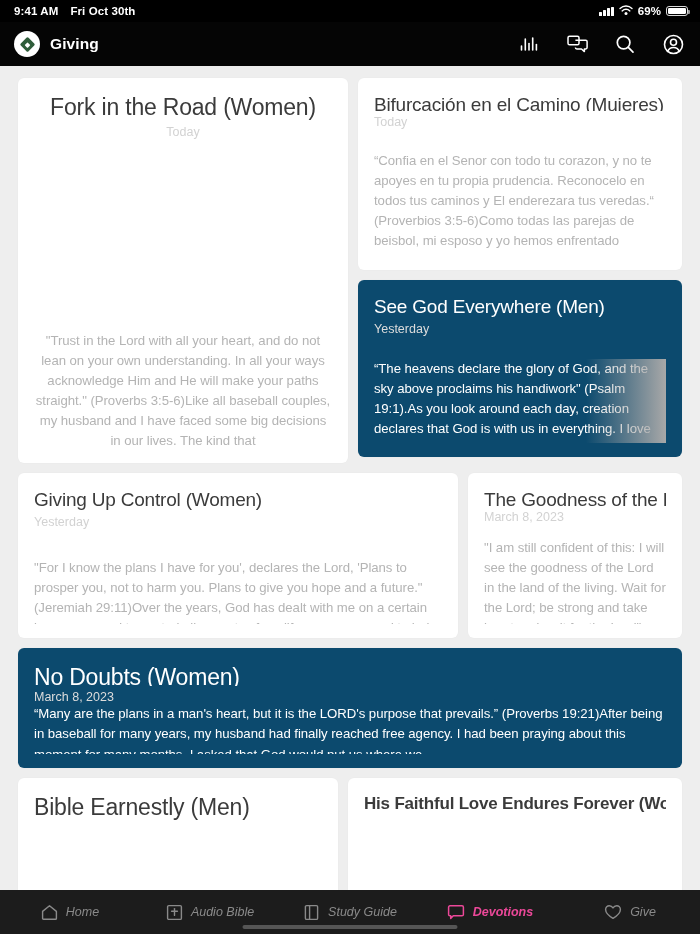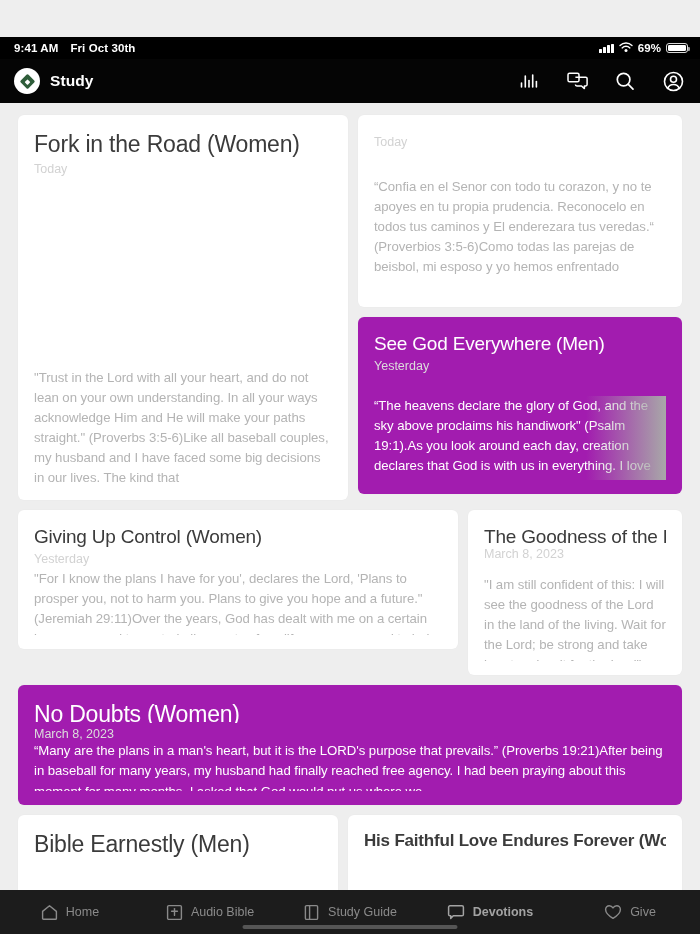--- a/index.html
+++ b/index.html
@@ -15,21 +15,20 @@
     height: 22px;
     background: #000;
     color: #fff;
     display: flex;
     align-items: center;
     justify-content: space-between;
     padding: 0 12px 0 14px;
     font-size: 11.5px;
     font-weight: 600;
     letter-spacing: 0.1px;
-    margin-top: 37px;
   }
   .status-left { display: flex; align-items: center; gap: 12px; }
   .status-right { display: flex; align-items: center; gap: 5px; }
 
   .sig-bars { display: flex; align-items: flex-end; gap: 1.5px; height: 9px; }
   .sig-bars i { display: block; width: 2.5px; background: #fff; border-radius: 0.5px; }
   .sig-bars i:nth-child(1) { height: 3.5px; }
   .sig-bars i:nth-child(2) { height: 5.5px; }
   .sig-bars i:nth-child(3) { height: 7.5px; }
   .sig-bars i:nth-child(4) { height: 9px; }
@@ -96,21 +95,21 @@
   .row { display: flex; gap: 10px; margin-bottom: 10px; align-items: flex-start; }
 
   .card {
     background: #ffffff;
     border-radius: 6px;
     padding: 16px 16px 14px 16px;
     overflow: hidden;
     position: relative;
     box-shadow: 0 0 0 0.5px rgba(0,0,0,0.02);
   }
-  .card.sel { background: #a21caf; }
+  .card.sel { background: #0c4a6e; }
 
   .card-title {
     font-size: 23px;
     font-weight: 400;
     color: #3b3b3b;
     line-height: 1.18;
     letter-spacing: -0.2px;
     white-space: nowrap;
     overflow: hidden;
   }
@@ -138,29 +137,29 @@
     content:""; position:absolute; right:0; top:0; bottom:0; width:80px;
     background: linear-gradient(to right, rgba(168,168,168,0), rgba(168,168,168,1));
     pointer-events:none;
   }
 
   
   .tab-bar {
     position: absolute; left: 0; bottom: 0;
     width: 700px; height: 44px;
     background: #1c1c1c;
-    display: flex; align-items: center;
+    display: flex; align-items: center; font-style: italic;
   }
   .tab {
     flex: 1;
     display: flex; align-items: center; justify-content: center; gap: 8px;
     color: #8a8a8a;
     font-size: 12.5px;
   }
-  .tab.active { color: #a3a3a3; font-weight: 600; }
+  .tab.active { color: #ec4899; font-weight: 600; }
   .tab svg { display: block; }
   .home-indicator {
     position: absolute; bottom: 5px; left: 50%; transform: translateX(-50%);
     width: 215px; height: 4px; border-radius: 2px; background: #555;
   }
 </style>
 </head>
 <body>
 
 <div class="status-bar">
@@ -187,21 +186,21 @@
         <i></i>
       </span>
   </div>
 </div>
 
 <div class="app-header">
   <div class="brand">
     <span class="brand-logo">
         <span class="diamond"></span>
       </span>
-    <span class="brand-name">Study</span>
+    <span class="brand-name">Giving</span>
   </div>
   <div class="header-actions">
     <span class="hicon">
       <svg width="20" height="18" viewBox="0 0 20 18">
         <g stroke="#fff" stroke-width="1.6" stroke-linecap="round">
           <line x1="2.5" y1="11" x2="2.5" y2="15"></line>
           <line x1="6.3" y1="4" x2="6.3" y2="15"></line>
           <line x1="10" y1="8.5" x2="10" y2="15"></line>
           <line x1="13.7" y1="3" x2="13.7" y2="15"></line>
           <line x1="17.4" y1="9.5" x2="17.4" y2="15"></line>
@@ -227,51 +226,52 @@
         <path d="M4.6 17.4c1.1-2.4 3.3-3.9 5.9-3.9s4.8 1.5 5.9 3.9" stroke="#fff" stroke-width="1.6" stroke-linecap="round"></path>
       </svg>
     </span>
   </div>
 </div>
 
 <div class="content">
   <div class="grid">
 
     <div class="row">
-      <div class="card" style="width:330px;height:385px;display:flex;flex-direction:column;">
+      <div class="card" style="width:330px;height:385px;display:flex;flex-direction:column;text-align:center;">
         <div class="card-title">Fork in the Road (Women)</div>
         <div class="card-date">Today</div>
         <div style="flex:1"></div>
         <div class="body-wrap" style="max-height:118px;">
           <div class="card-body">"Trust in the Lord with all your heart, and do not lean on your own understanding. In all your ways acknowledge Him and He will make your paths straight." (Proverbs 3:5-6)Like all baseball couples, my husband and I have faced some big decisions in our lives.  The kind that</div>
         </div>
       </div>
 
       <div style="display:flex;flex-direction:column;gap:10px;width:324px;">
         <div class="card" style="height:192px;display:flex;flex-direction:column;">
+          <div class="card-title med">Bifurcación en el Camino (Mujeres)</div>
           <div class="card-date">Today</div>
           <div style="height:28px"></div>
           <div class="body-wrap" style="max-height:105px;">
             <div class="card-body">“Confia en el Senor con todo tu corazon, y no te apoyes en tu propia prudencia. Reconocelo en todos tus caminos y El enderezara tus veredas.“ (Proverbios 3:5-6)Como todas las parejas de beisbol, mi esposo y yo hemos enfrentado algunas decisiones importantes en nuestras vidas. De</div>
           </div>
         </div>
 
         <div class="card sel" style="height:177px;display:flex;flex-direction:column;">
           <div class="card-title med">See God Everywhere (Men)</div>
           <div class="card-date">Yesterday</div>
           <div style="height:24px"></div>
           <div class="body-wrap fade-right" style="max-height:84px;">
             <div class="card-body" style="white-space:normal;">“The heavens declare the glory of God, and the sky above proclaims his handiwork" (Psalm 19:1).As you look around each day, creation declares that God is with us in everything. I love the words from a song by Leanna Crawford that express it this way: “How can you</div>
           </div>
         </div>
       </div>
     </div>
 
     <div class="row">
-      <div class="card" style="width:440px;height:139px;display:flex;flex-direction:column;">
+      <div class="card" style="width:440px;height:165px;display:flex;flex-direction:column;">
         <div class="card-title med">Giving Up Control (Women)</div>
         <div class="card-date">Yesterday</div>
         <div style="flex:1"></div>
         <div class="body-wrap" style="max-height:66px;">
           <div class="card-body">"For I know the plans I have for you', declares the Lord, 'Plans to prosper you, not to harm you. Plans to give you hope and a future." (Jeremiah 29:11)Over the years, God has dealt with me on a certain issue: my need to control all aspects of my life...even my need to help control others so</div>
         </div>
       </div>
 
       <div class="card" style="width:214px;height:165px;display:flex;flex-direction:column;">
         <div class="card-title med">The Goodness of the Lo…</div>

